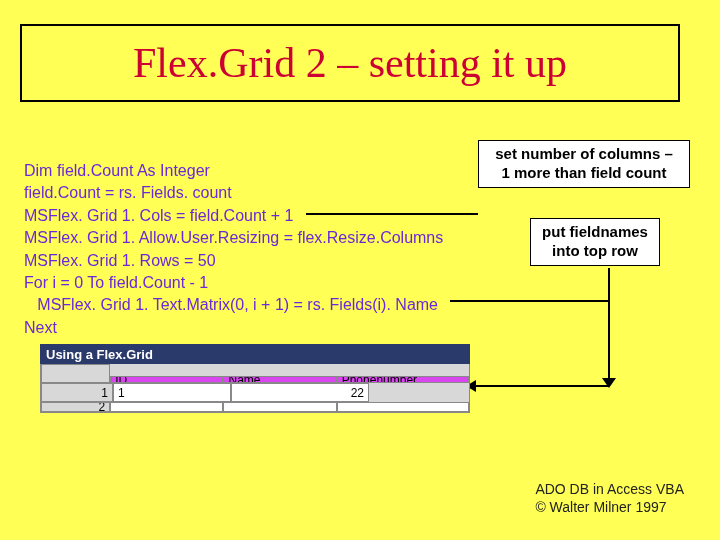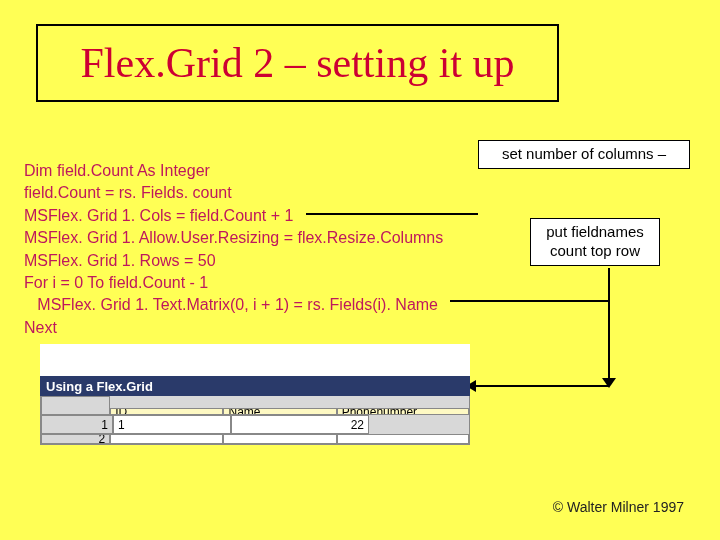--- a/index.html
+++ b/index.html
@@ -7,52 +7,52 @@
     width: 720px;
     height: 540px;
     background: #ffff55;
     font-family: Arial, sans-serif;
     position: relative;
     overflow: hidden;
   }
   .title-box {
     position: absolute;
     top: 24px;
-    left: 36px;
-    width: 523px;
+    left: 20px;
+    width: 660px;
     height: 78px;
     border: 2px solid #000;
     background: #ffff55;
     display: flex;
     align-items: center;
     justify-content: center;
   }
   .title {
     font-family: "Times New Roman", serif;
     font-size: 42px;
     font-weight: normal;
     color: #cc0033;
   }
   .code-block {
     position: absolute;
     top: 160px;
     left: 24px;
     font-family: Arial, sans-serif;
     font-size: 16px;
     line-height: 1.4;
-    color: #be185d;
+    color: #6d28d9;
     white-space: pre;
   }
   .callout {
     position: absolute;
     background: #fff;
     border: 1px solid #000;
     padding: 4px 8px;
     font-size: 15px;
-    font-weight: normal;
+    font-weight: bold;
     text-align: center;
     line-height: 1.25;
   }
   .callout-1 { top: 140px; left: 478px; width: 212px; }
   .callout-2 { top: 218px; left: 530px; width: 130px; }
   .line {
     position: absolute;
     background: #000;
     height: 1.5px;
   }
@@ -94,21 +94,20 @@
   }
   .grid-header {
     background: #2a3a6a;
     color: #fff;
     height: 20px;
     display: flex;
     align-items: center;
     padding-left: 6px;
     font-size: 13px;
     font-weight: bold;
-    margin-top: 32px;
   }
   .grid-table {
     width: 100%;
     display: flex;
     flex-direction: column;
     border: 1px solid #888;
     border-top: none;
     background: #d8d8d8;
   }
   .grid-row {
@@ -120,21 +119,21 @@
     display: flex;
     align-items: center;
     padding: 0 4px;
     overflow: hidden;
     white-space: nowrap;
   }
   .c0 { width: 72px; justify-content: flex-end; background:#d8d8d8; }
   .c1 { width: 118px; background:#fff; }
   .c2 { width: 118px; background:#fff; }
   .c3 { width: 138px; background:#fff; }
-  .hdr .c1, .hdr .c2, .hdr .c3 { background:#fef9c3;margin-top:12px; }
+  .hdr .c1, .hdr .c2, .hdr .c3 { background:#d946ef;margin-top:12px; }
   .hdr .c0 { background:#d8d8d8; }
 
   .footer {
     position: absolute;
     bottom: 24px;
     right: 36px;
     font-size: 14px;
     color: #222;
     line-height: 1.3;
     text-align: left;
@@ -151,24 +150,25 @@
 <span>field.Count = rs. Fields. count</span>
 <span>MSFlex. Grid 1. Cols = field.Count + 1</span>
 <span>MSFlex. Grid 1. Allow.User.Resizing = flex.Resize.Columns</span>
 <span>MSFlex. Grid 1. Rows = 50</span>
 <span>For i = 0 To field.Count - 1</span>
 <span>   MSFlex. Grid 1. Text.Matrix(0, i + 1) = rs. Fields(i). Name</span>
 <span>Next</span></div>
 
 <div class="callout callout-1">
   <span>set number of columns –</span><br>
+  <span>1 more than field count</span>
 </div>
 <div class="callout callout-2">
   <span>put fieldnames</span><br>
-  <span>count top row</span>
+  <span>into top row</span>
 </div>
 
 <div class="line line-1"></div>
 <div class="line line-2"></div>
 <div class="vline vline-2"></div>
 <div class="hline-3"></div>
 <div class="arrowhead arrow-down"></div>
 <div class="arrowhead arrow-left-1"></div>
 
 <div class="grid-wrap">
@@ -188,14 +188,15 @@
     <div class="grid-row" style="height:10px; overflow:hidden">
       <div class="grid-cell c0">2</div>
       <div class="grid-cell c1"></div>
       <div class="grid-cell c2"></div>
       <div class="grid-cell c3"></div>
     </div>
   </div>
 </div>
 
 <div class="footer">
+  <div>ADO DB in Access VBA</div>
   <div>© Walter Milner 1997</div>
 </div>
 
 </body></html>

